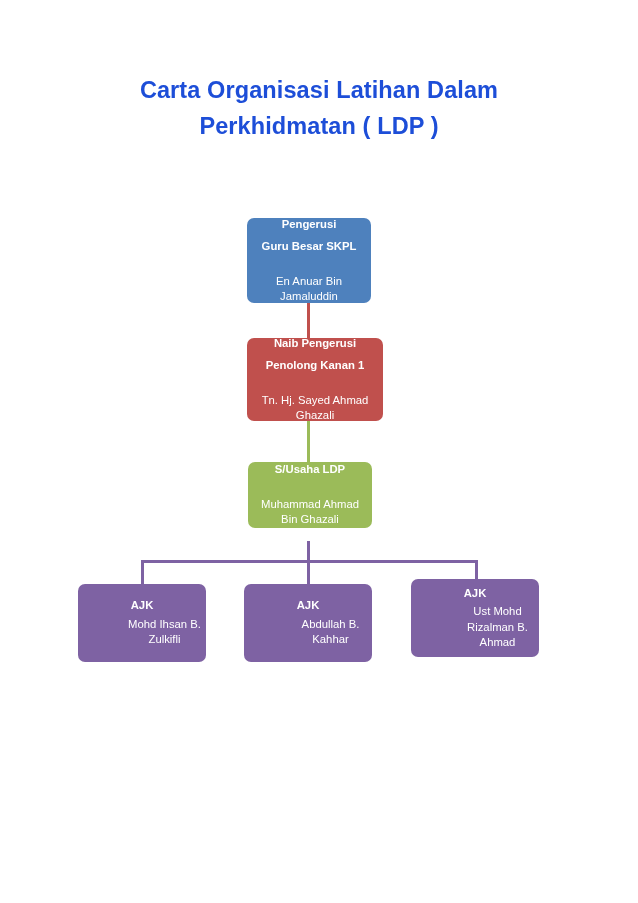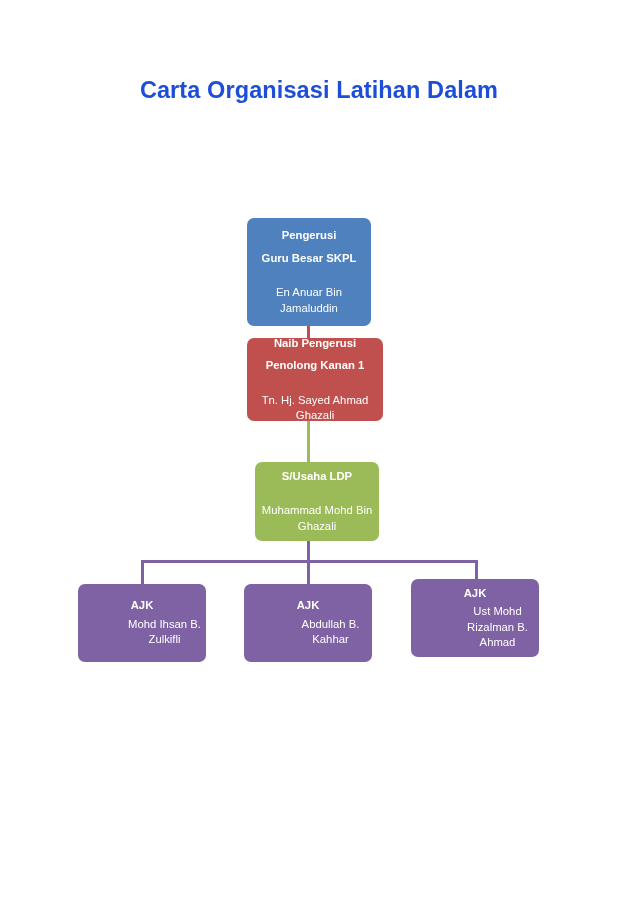--- a/index.html
+++ b/index.html
@@ -67,35 +67,35 @@
     padding: 0 5px;
   }
   .node .role + .role { margin-top: 7px; }
   .node .role + .person { margin-top: 19px; }
 
   
   #node-pengerusi {
     left: 247px;
     top: 218px;
     width: 124px;
-    height: 108px;
+    height: 85px;
     background: #4E81BD;
   }
   #node-naib-pengerusi {
     left: 247px;
     top: 338px;
     width: 136px;
     height: 83px;
     background: #C0504D;
   }
   #node-susaha {
-    left: 255px;
+    left: 248px;
     top: 462px;
     width: 124px;
-    height: 79px;
+    height: 66px;
     background: #9BBB59;
   }
   #node-ajk-1 {
     left: 78px;
     top: 584px;
     width: 128px;
     height: 78px;
     background: #7E62A3;
   }
   #node-ajk-2 {
@@ -169,20 +169,21 @@
     background: #7E62A3;
   }
 </style>
 </head>
 <body>
 
 <div id="chart-canvas">
 
   <div class="chart-title">
     <span class="tline">Carta Organisasi Latihan Dalam</span>
+    <span class="tline">Perkhidmatan ( LDP )</span>
   </div>
 
   <div class="connector" id="conn-blue-red"></div>
   <div class="connector" id="conn-red-green"></div>
   <div class="connector" id="conn-green-trunk"></div>
   <div class="connector" id="conn-hbar"></div>
   <div class="connector" id="conn-drop-1"></div>
   <div class="connector" id="conn-drop-2"></div>
   <div class="connector" id="conn-drop-3"></div>
 
@@ -193,21 +194,21 @@
   </div>
 
   <div class="node" id="node-naib-pengerusi">
     <span class="role">Naib Pengerusi</span>
     <span class="role">Penolong Kanan 1</span>
     <span class="person">Tn. Hj. Sayed Ahmad Ghazali</span>
   </div>
 
   <div class="node" id="node-susaha">
     <span class="role">S/Usaha LDP</span>
-    <span class="person">Muhammad Mohd Bin Ghazali</span>
+    <span class="person">Muhammad Ahmad Bin Ghazali</span>
   </div>
 
   <div class="node ajk" id="node-ajk-1">
     <span class="role">AJK</span>
     <span class="person">Mohd Ihsan B. Zulkifli</span>
   </div>
 
   <div class="node ajk" id="node-ajk-2">
     <span class="role">AJK</span>
     <span class="person">Abdullah B. Kahhar</span>

